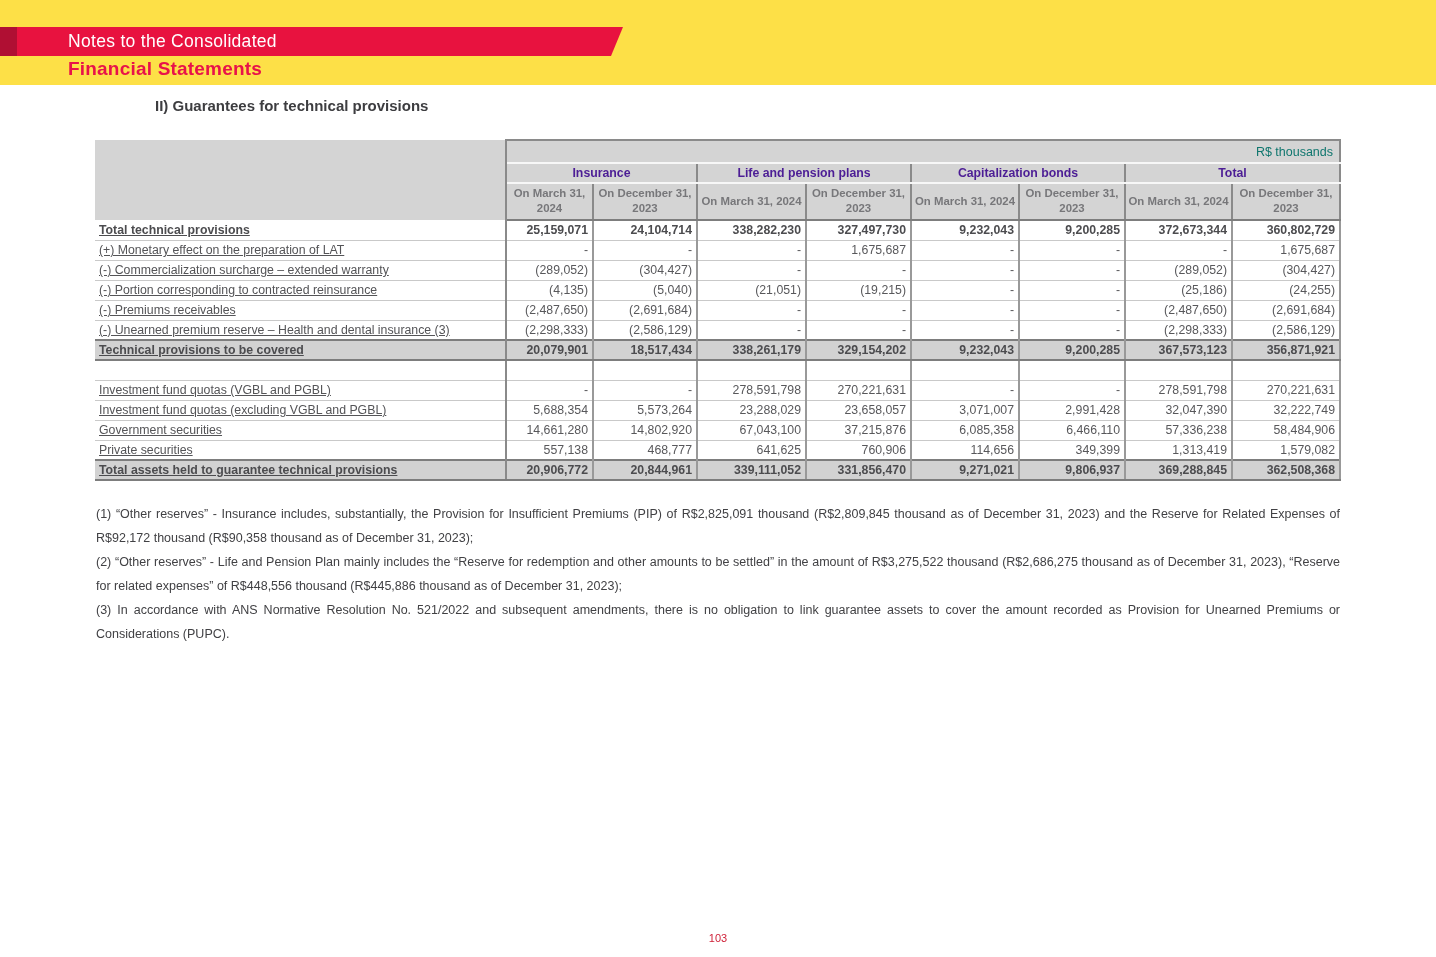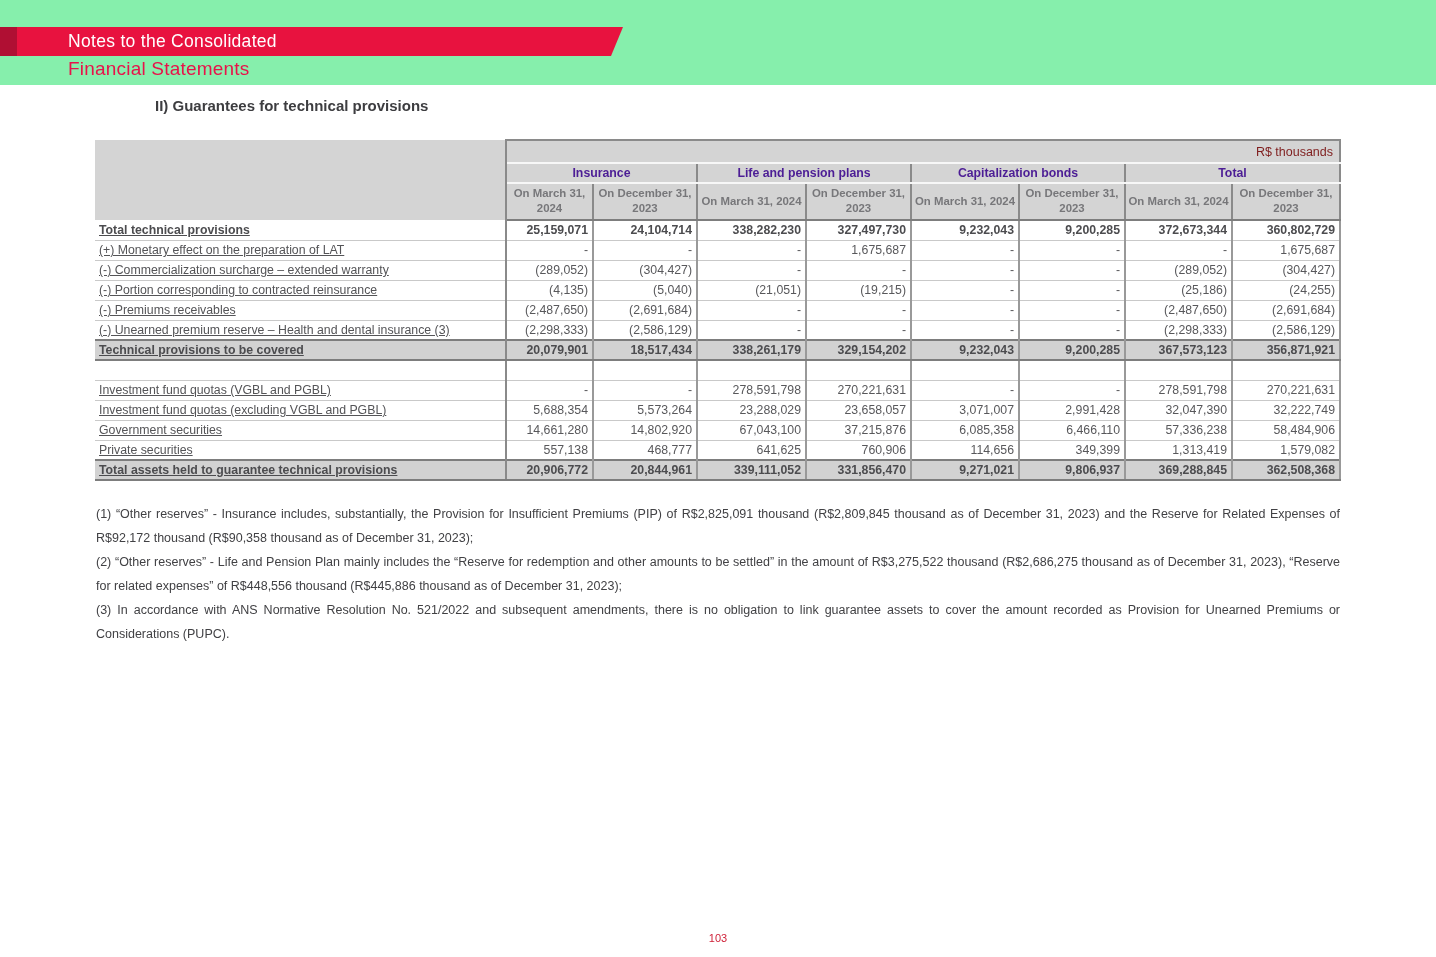--- a/index.html
+++ b/index.html
@@ -6,21 +6,21 @@
   html, body { width: 1436px; height: 957px; }
   body {
     position: relative;
     background: #ffffff;
     font-family: "Liberation Sans", sans-serif;
     overflow: hidden;
   }
   .top-band {
     position: absolute; top: 0; left: 0;
     width: 1436px; height: 85px;
-    background: #86efac;
+    background: #fde047;
   }
   .ribbon {
     position: absolute; top: 27px; left: 0;
     width: 623px; height: 29px;
     background: #e8123f;
     clip-path: polygon(0 0, 100% 0, calc(100% - 12px) 100%, 0 100%);
   }
   .ribbon-accent {
     position: absolute; left: 0; top: 0;
     width: 17px; height: 100%;
@@ -30,21 +30,21 @@
     position: absolute; left: 68px; top: 0;
     line-height: 29px;
     color: #ffffff;
     font-size: 17.5px;
     letter-spacing: 0.3px;
   }
   .subtitle {
     position: absolute; left: 68px; top: 58px;
     color: #e8124a;
     font-size: 19px;
-    font-weight: normal;
+    font-weight: bold;
     letter-spacing: 0.2px;
   }
   .heading {
     position: absolute; left: 155px; top: 97px;
     color: #3d3d40;
     font-size: 15px;
     font-weight: bold;
     text-align: right;
   }
   table.fin {
@@ -63,21 +63,21 @@
   }
   td.unit {
     background: #d4d4d4;
     border-top: 2px solid #8a8a8a;
     border-right: 2px solid #8a8a8a;
     border-bottom: 2px solid #f7f7f7;
     text-align: right;
     padding: 2px 6px 2px 0;
     height: 23px;
     font-size: 12.5px;
-    color: #7f1d1d;
+    color: #0f766e;
     margin-left: 46px;
   }
   td.group {
     background: #d4d4d4;
     border-left: 2px solid #8a8a8a;
     border-right: 2px solid #8a8a8a;
     border-bottom: 2px solid #f7f7f7;
     text-align: center;
     font-weight: bold;
     color: #4c1d95;

